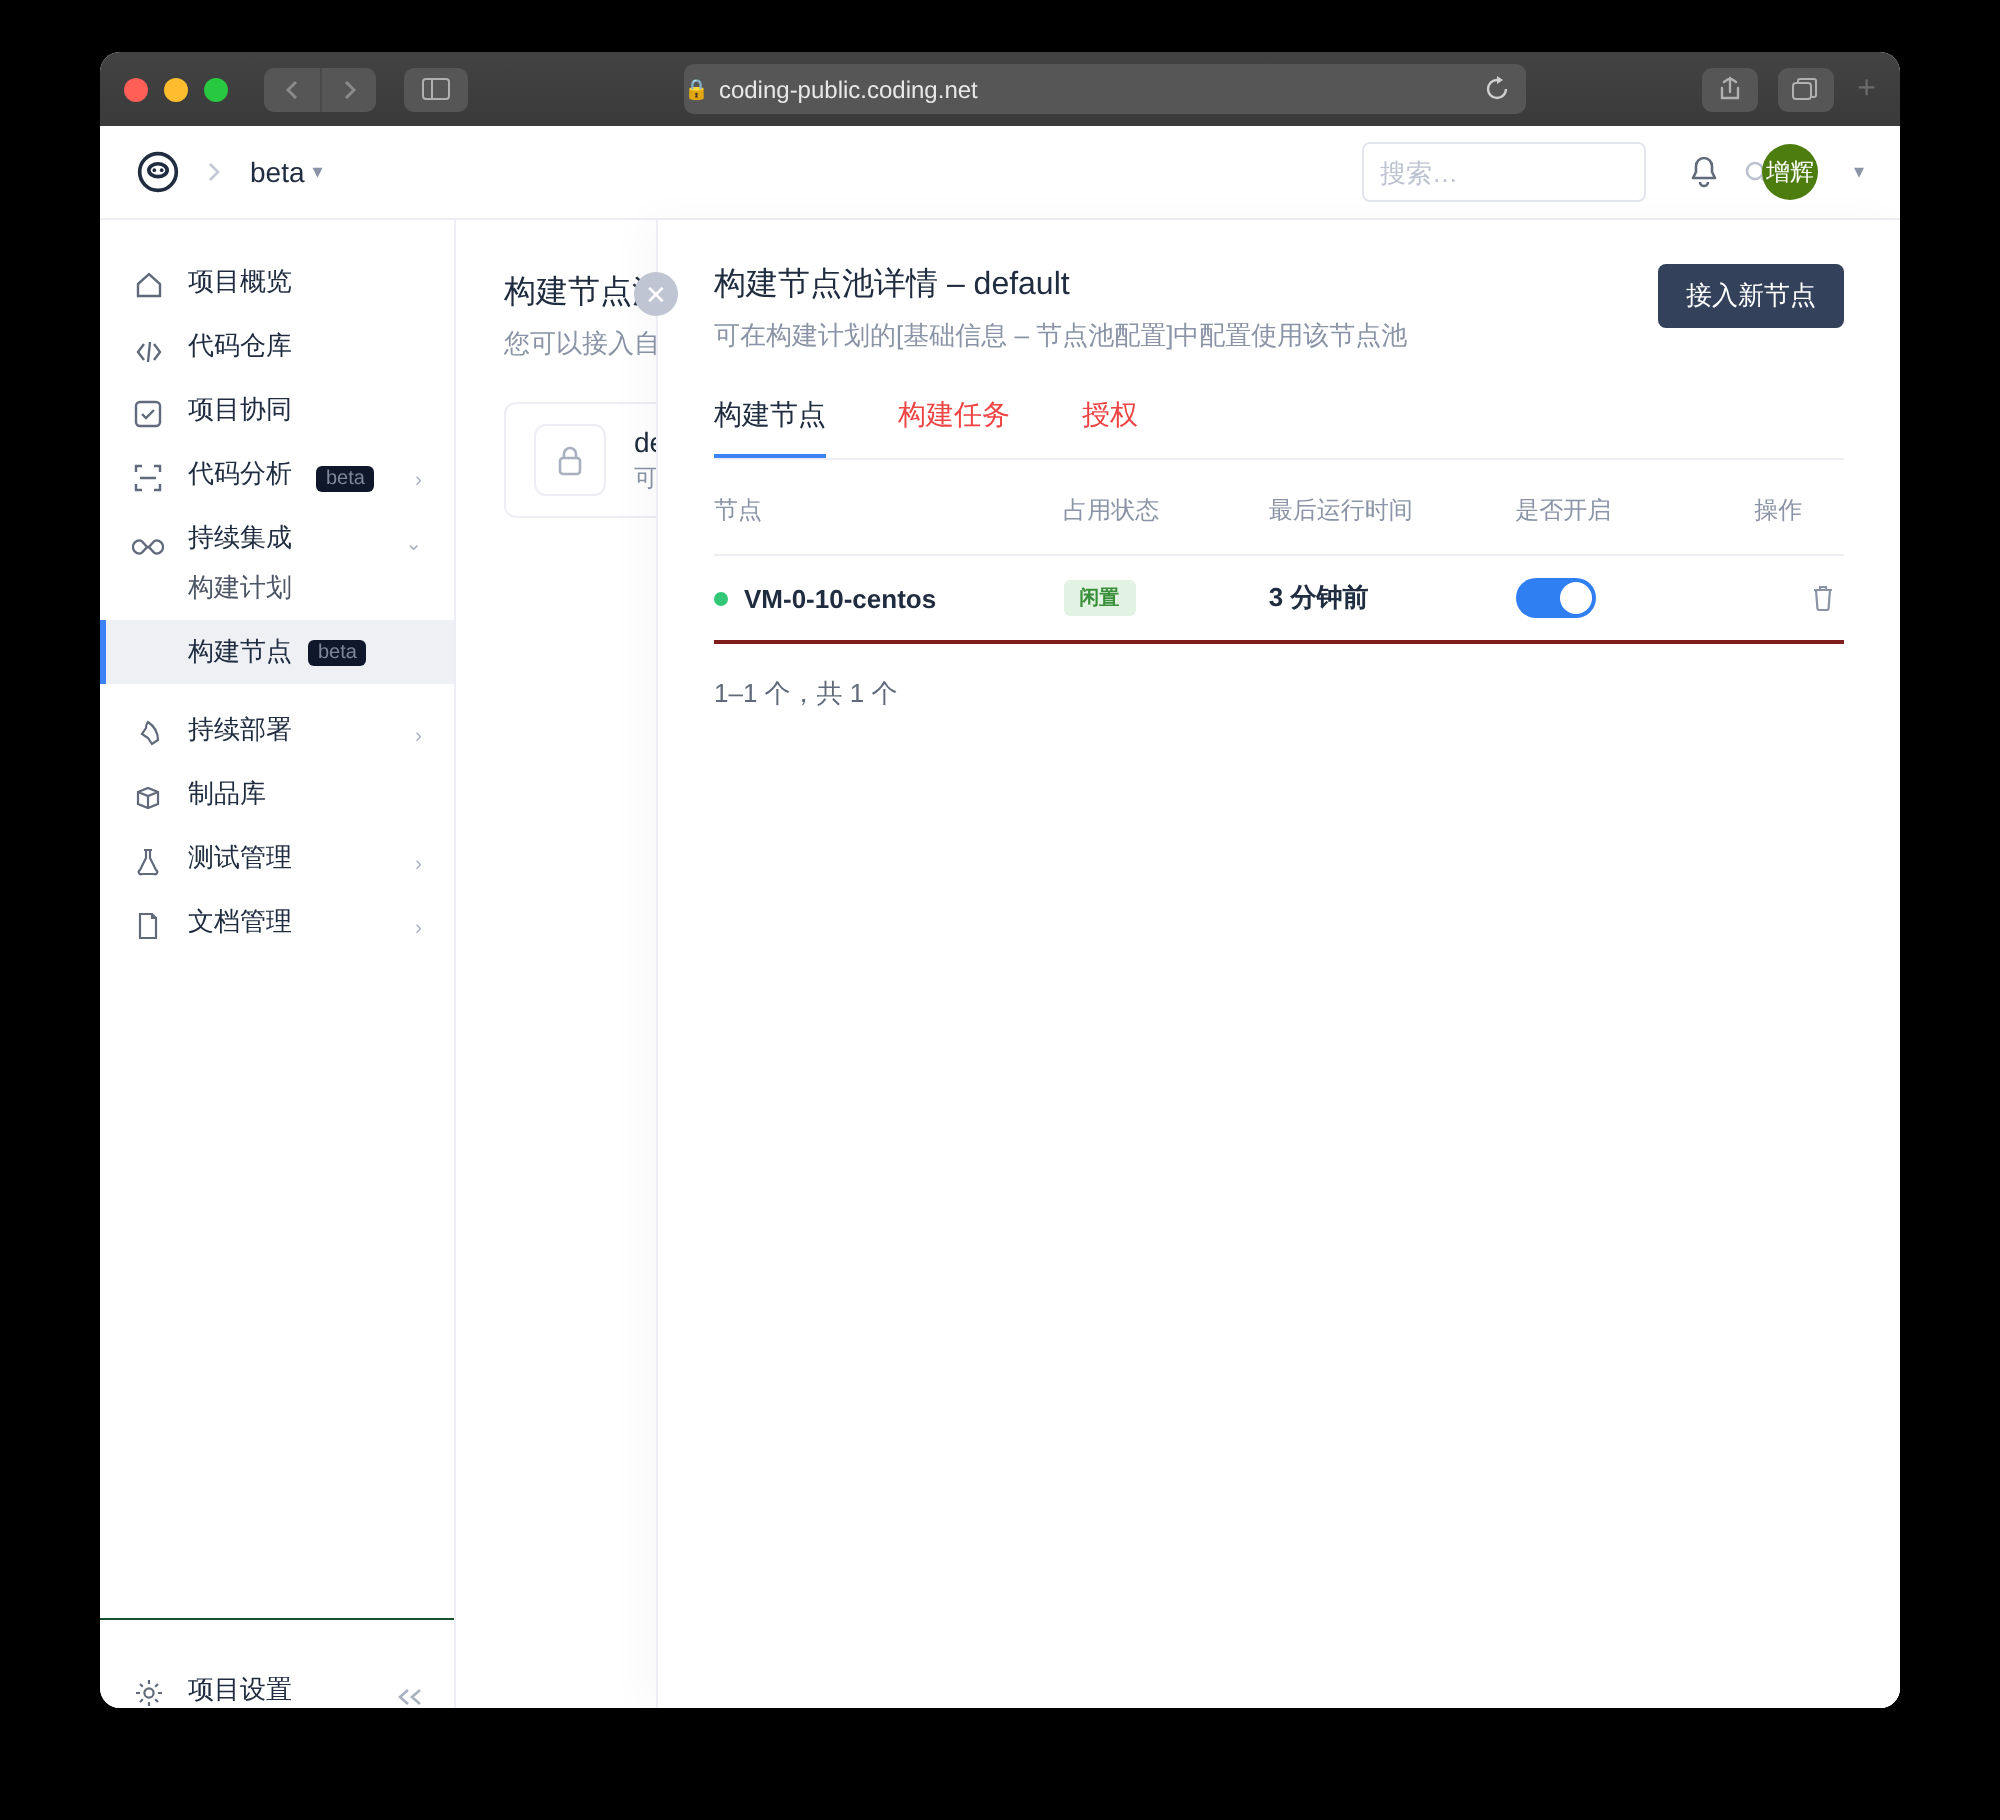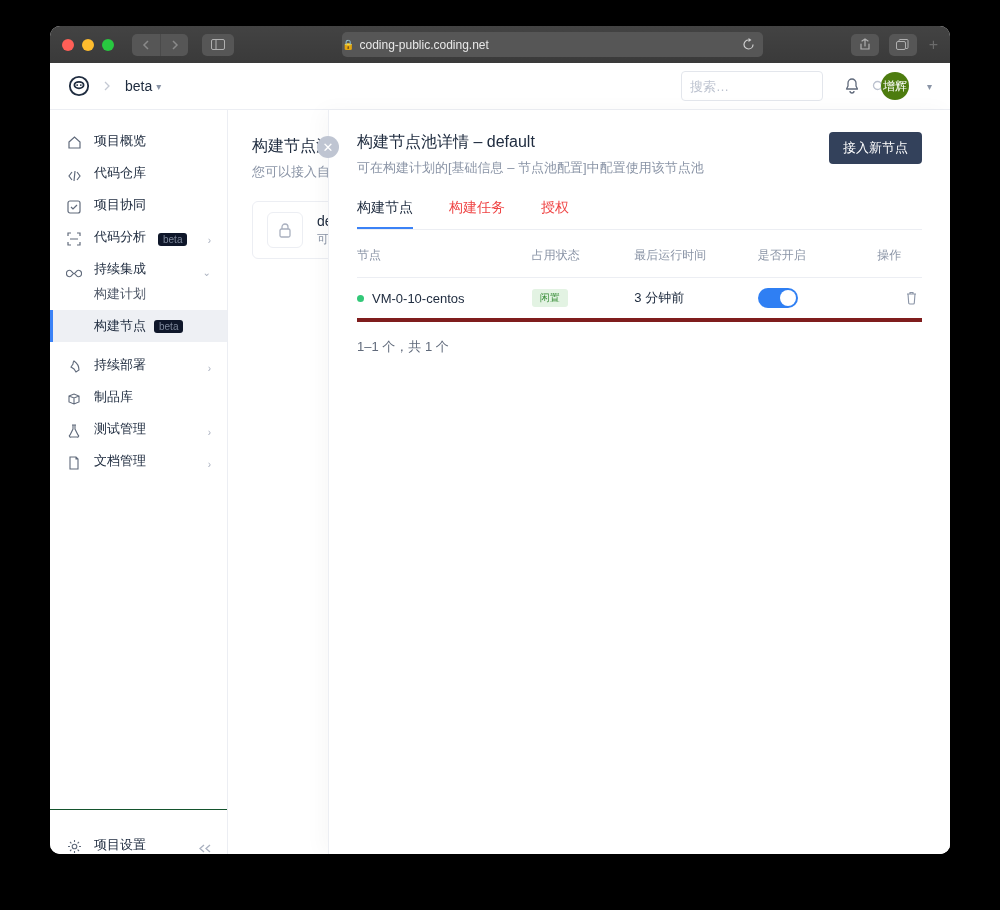--- a/index.html
+++ b/index.html
@@ -190,21 +190,21 @@
     display:grid;
     grid-template-columns: 1.7fr 1fr 1.2fr 1fr 0.6fr;
     align-items:center;
     height:44px;
   }
   .thead {
     color:#8a94a6; font-size:12px; border-bottom:1px solid #eceef3;
   }
   .thead .th:last-child, .trow .td.actions { text-align:center; padding-right:4px; }
   .trow {
-    font-size:13px; color:#202d40; border-bottom:4px solid #7f1d1d;
+    font-size:13px; color:#202d40; border-bottom:2px solid #7f1d1d;font-weight:bold;
   }
   .node-cell { display:flex; align-items:center; gap:8px; }
   .sdot { width:7px; height:7px; border-radius:50%; background:#32c878; }
   .status-chip {
     display:inline-block; background:#e3f3e3; color:#3a8f3a;
     border-radius:3px; padding:2px 8px; font-size:10px;
   }
   .toggle {
     width:40px; height:20px; border-radius:20px; background:#2f7ff3;
     position:relative;

